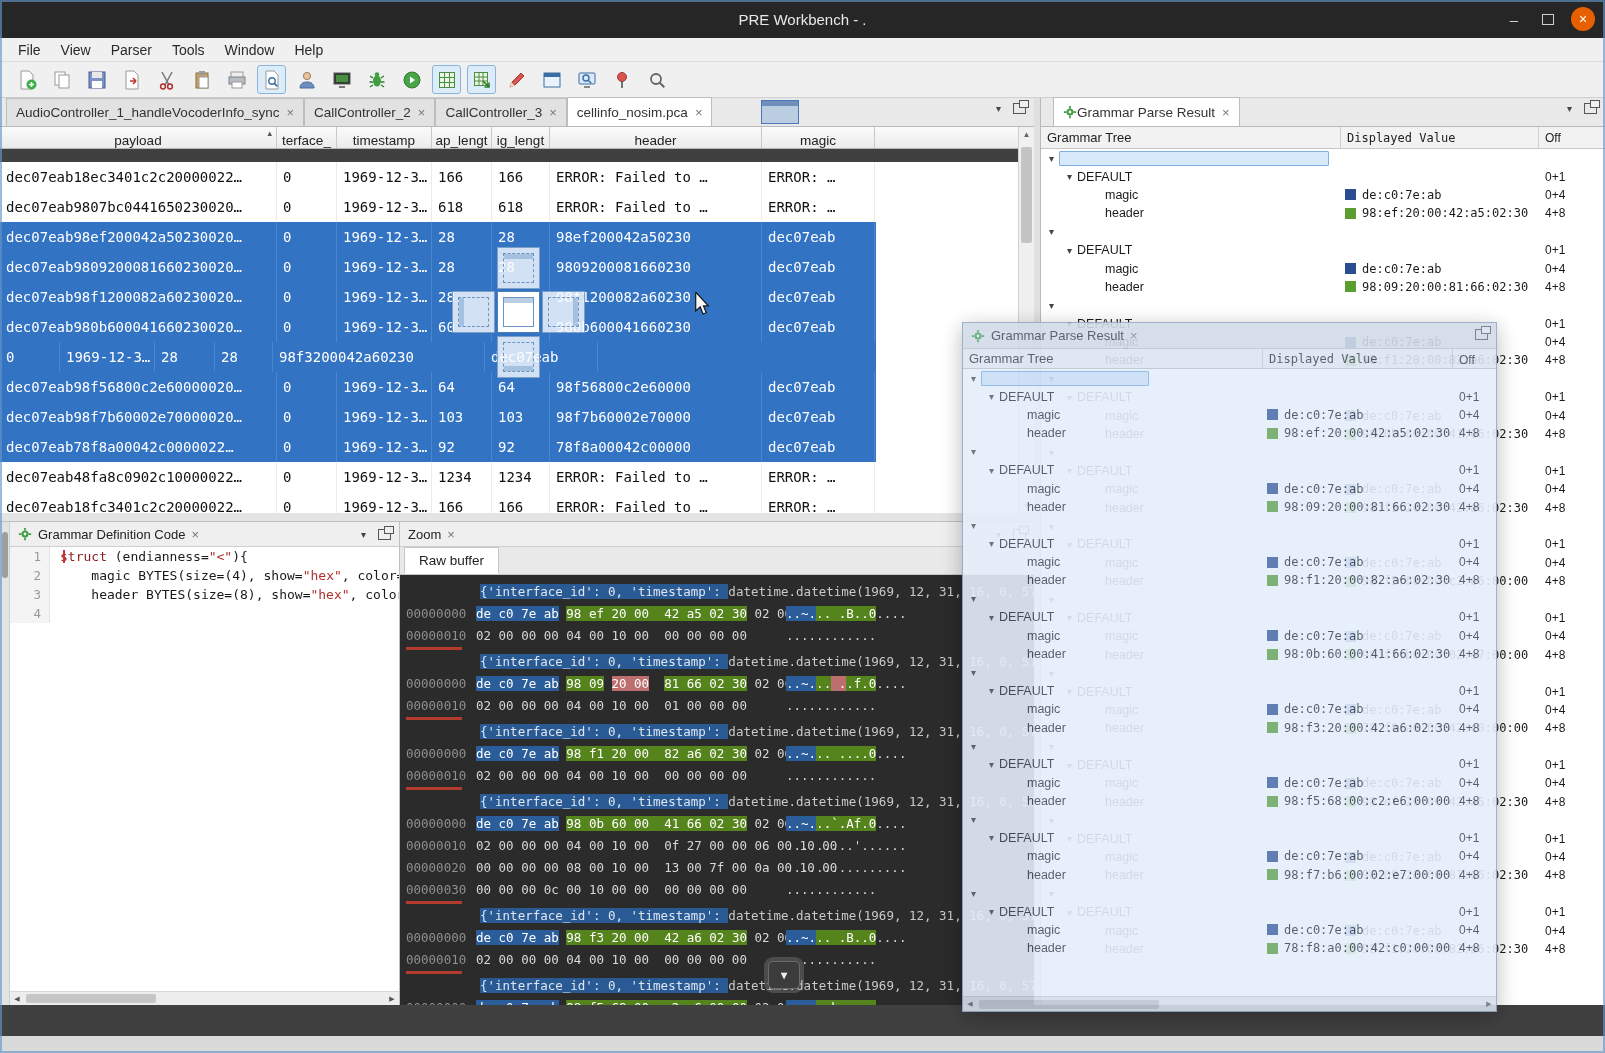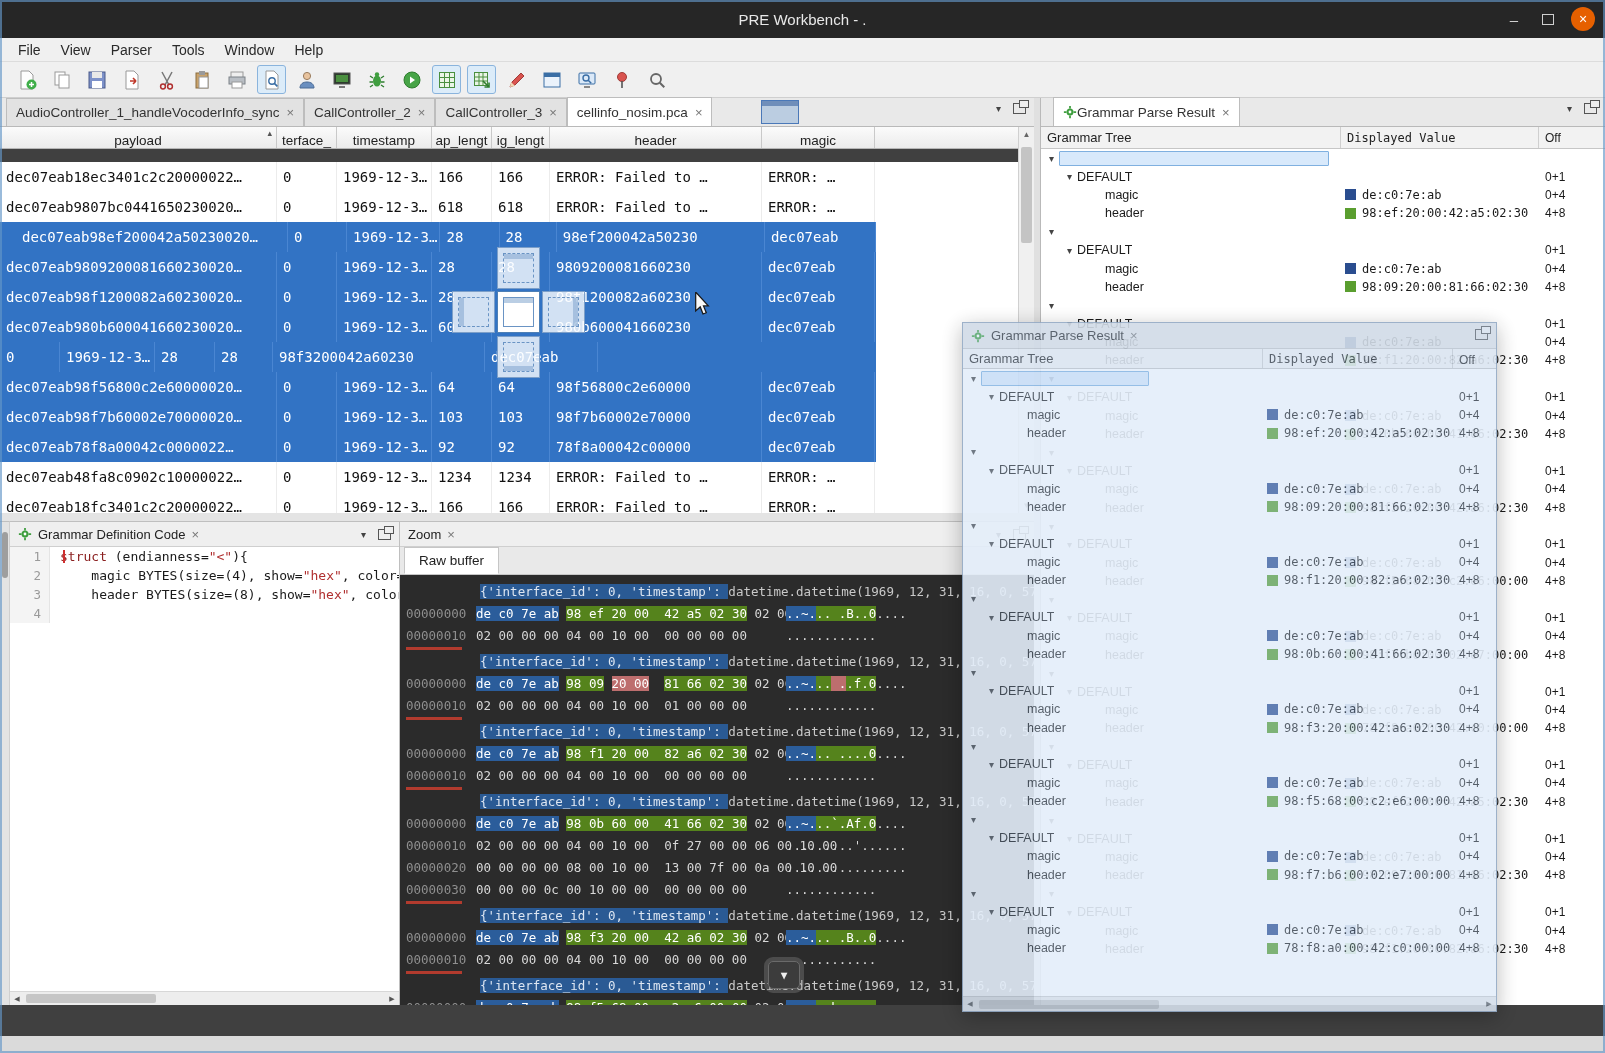--- a/index.html
+++ b/index.html
@@ -341,21 +341,21 @@
       <div class="trow">
         <div class="td" style="width: 277px;">dec07eab9807bc0441650230020…</div>
         <div class="td" style="width: 60px;">0</div>
         <div class="td" style="width: 95px;">1969-12-3…</div>
         <div class="td" style="width: 60px;">618</div>
         <div class="td" style="width: 58px;">618</div>
         <div class="td" style="width: 212px;">ERROR: Failed to …</div>
         <div class="td" style="width: 113px;">ERROR: …</div>
       </div>
       <div class="trow sel">
-        <div class="td" style="width: 277px; margin-left: 16px;">dec07eab98ef200042a50230020…</div>
+        <div class="td" style="width: 277px;">dec07eab98ef200042a50230020…</div>
         <div class="td" style="width: 60px;">0</div>
         <div class="td" style="width: 95px;">1969-12-3…</div>
         <div class="td" style="width: 60px;">28</div>
         <div class="td" style="width: 58px;">28</div>
         <div class="td" style="width: 212px;">98ef200042a50230</div>
         <div class="td" style="width: 113px;">dec07eab</div>
       </div>
       <div class="trow sel">
         <div class="td" style="width: 277px;">dec07eab9809200081660230020…</div>
         <div class="td" style="width: 60px;">0</div>

